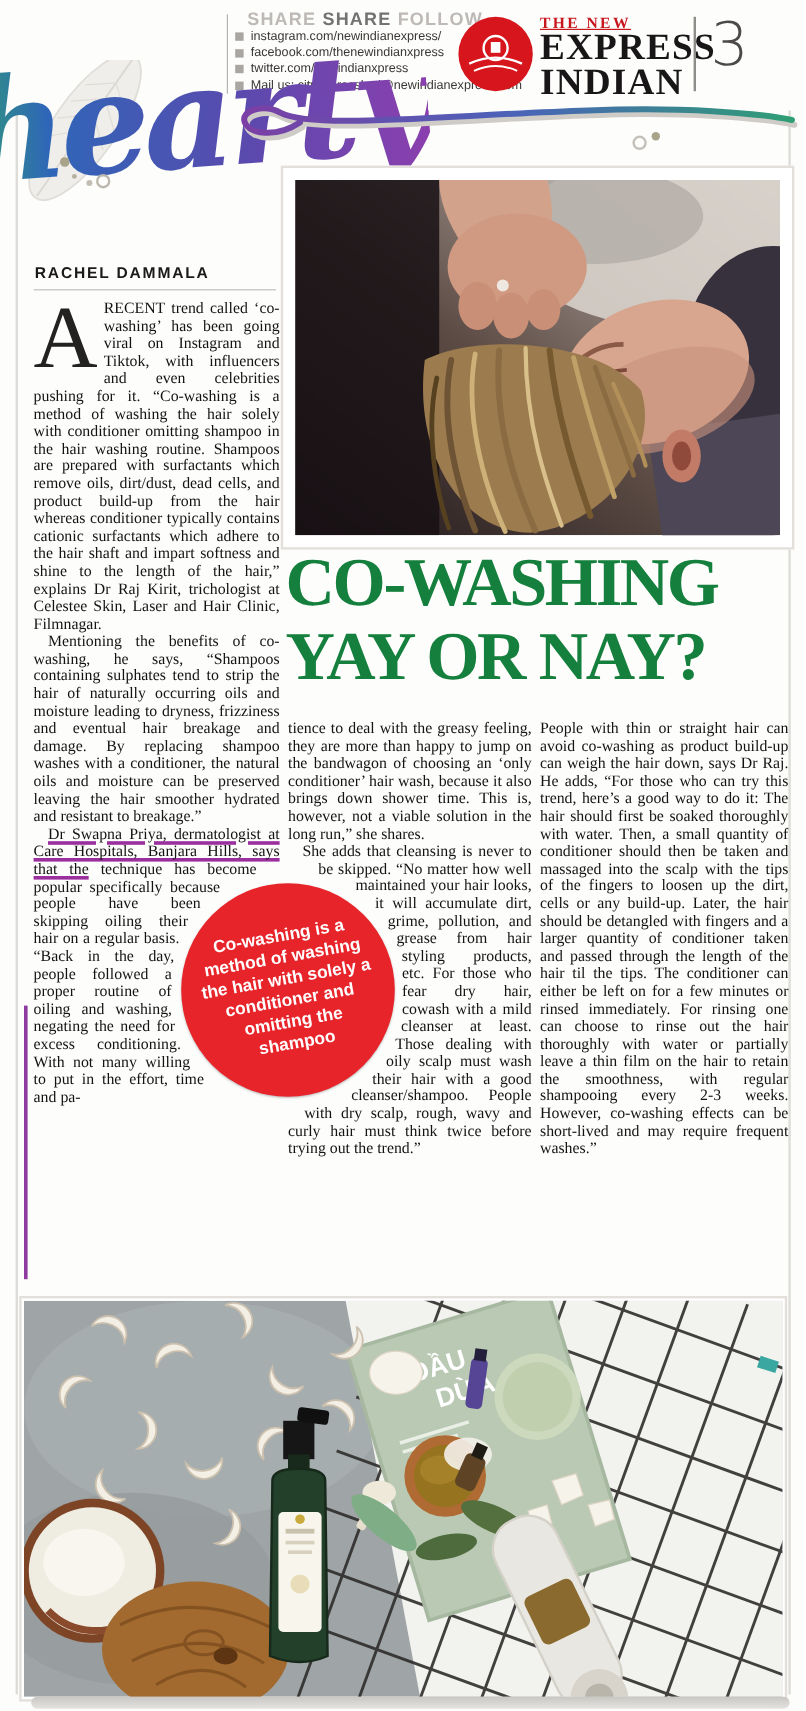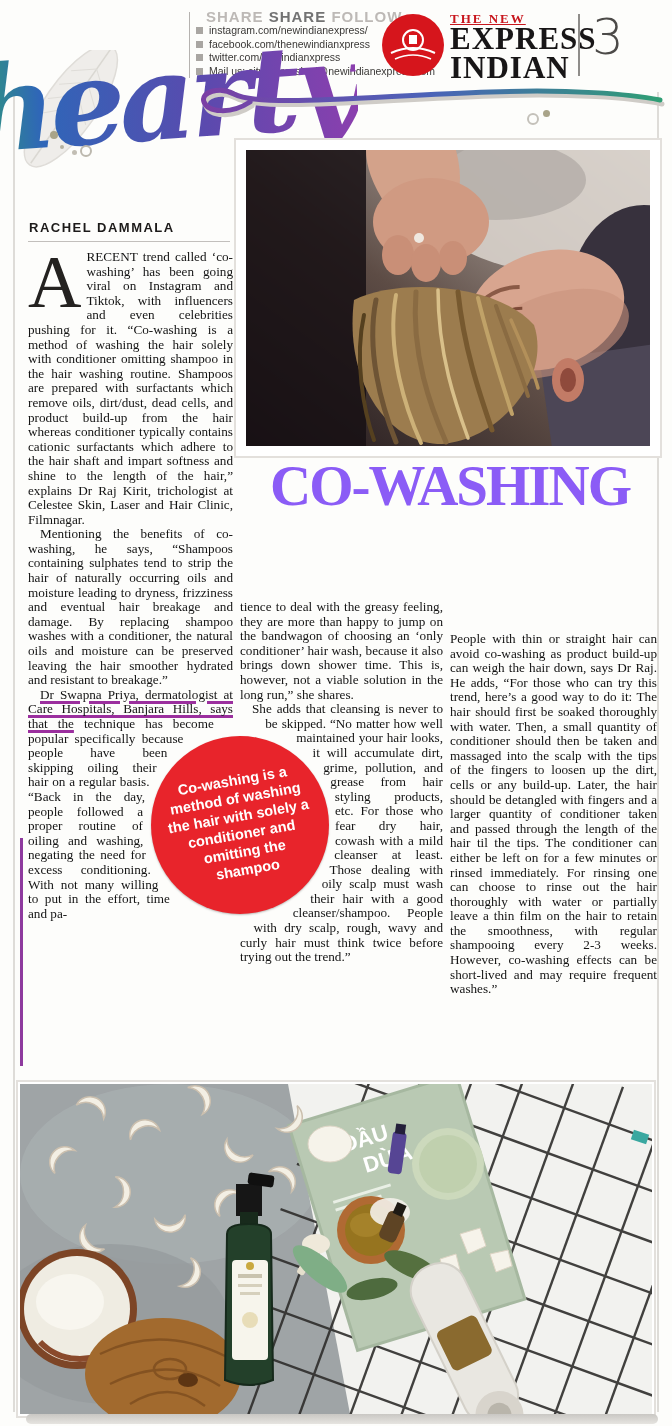--- a/index.html
+++ b/index.html
@@ -35,31 +35,31 @@
     text-shadow:none;transform:rotate(-4deg);}
   .dot{position:absolute;border-radius:50%;}
 
   
   .photo-frame{background:#fff;border:2px solid #e3e0dc;box-sizing:border-box;}
 
   
   .byline{left:29px;top:220px;font-family:"Liberation Sans",sans-serif;font-weight:bold;
           font-size:13px;letter-spacing:1.5px;color:#1c1a19;text-align:right;}
   .byline-rule{left:28px;top:241px;width:202px;height:1px;background:#c2bfbc;}
-  .headline{left:238px;top:455px;width:424px;text-align:center;color:#8b5cf6;
+  .headline{left:238px;top:455px;width:424px;color:#15803d;
     font-family:"Liberation Serif",serif;font-weight:bold;font-size:57px;
     letter-spacing:-2px;line-height:62px;}
 
   
   .col{position:absolute;font-size:13.2px;line-height:14.6px;text-align:justify;color:#131313;}
   .col p{margin:0;}
   .col p + p{text-indent:12px;}
   .col1{left:28px;top:250px;width:205px;}
   .col2{left:240px;top:600px;width:203px;}
-  .col3{left:450px;top:600px;width:207px;margin-top:32px;}
+  .col3{left:450px;top:600px;width:207px;}
   .dropcap{float:left;font-size:74px;line-height:60px;padding:2px 5px 0 0;color:#242220;
            font-weight:400;}
   .wrap-right{float:right;width:95px;height:680px;
       shape-outside:circle(97px at 102px 575px);}
   .wrap-left{float:left;width:95px;height:330px;
       shape-outside:circle(97px at 0px 225px);}
   .u-purple{text-decoration:underline;text-decoration-color:#9b2f9e;
       text-decoration-thickness:2.5px;text-underline-offset:2px;margin-top:29px;}
   .margin-line{left:20px;top:838px;width:3px;height:228px;background:#8e3a9e;}
 
@@ -209,20 +209,21 @@
       <path d="M265 170 C278 200 288 222 292 238" stroke="#b3905a" stroke-width="3.5"></path>
     </g>
   </svg>
 </div>
 
 <div class="abs byline">RACHEL DAMMALA</div>
 <div class="abs byline-rule"></div>
 
 <div class="abs headline">
   <div>CO-WASHING</div>
+  <div>YAY OR NAY?</div>
 </div>
 
 <div class="col col1">
   <div class="wrap-right"></div>
   <p><span class="dropcap">A</span><span>RECENT trend called ‘co-washing’ has been going viral on Instagram and Tiktok, with influencers and even celebrities pushing for it. “Co-washing is a method of washing the hair solely with conditioner omitting shampoo in the hair washing routine. Shampoos are prepared with surfactants which remove oils, dirt/dust, dead cells, and product build-up from the hair whereas conditioner typically contains cationic surfactants which adhere to the hair shaft and impart softness and shine to the length of the hair,” explains Dr Raj Kirit, trichologist at Celestee Skin, Laser and Hair Clinic, Filmnagar.</span></p>
   <p>Mentioning the benefits of co-washing, he says, “Shampoos containing sulphates tend to strip the hair of naturally occurring oils and moisture leading to dryness, frizziness and eventual hair breakage and damage. By replacing shampoo washes with a conditioner, the natural oils and moisture can be preserved leaving the hair smoother hydrated and resistant to breakage.”</p>
   <p><span class="u-purple">Dr Swapna Priya, dermatologist at Care Hospitals, Banjara Hills, says that the</span><span> technique has become popular specifically because people have been skipping oiling their hair on a regular basis. “Back in the day, people followed a proper routine of oiling and washing, negating the need for excess conditioning. With not many willing to put in the effort, time and pa-</span></p>
 </div>
 
 <div class="col col2">

